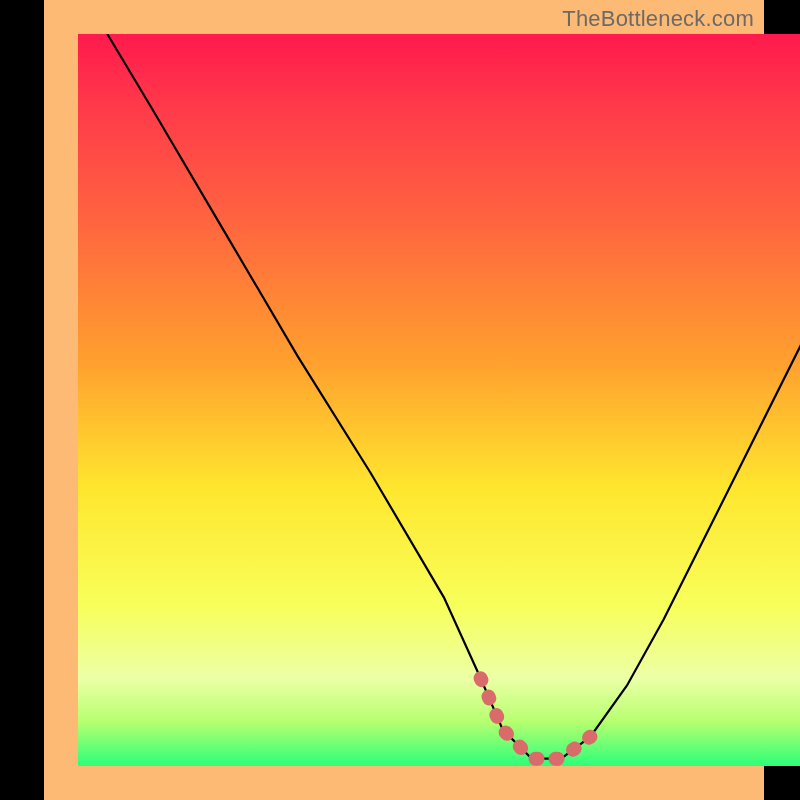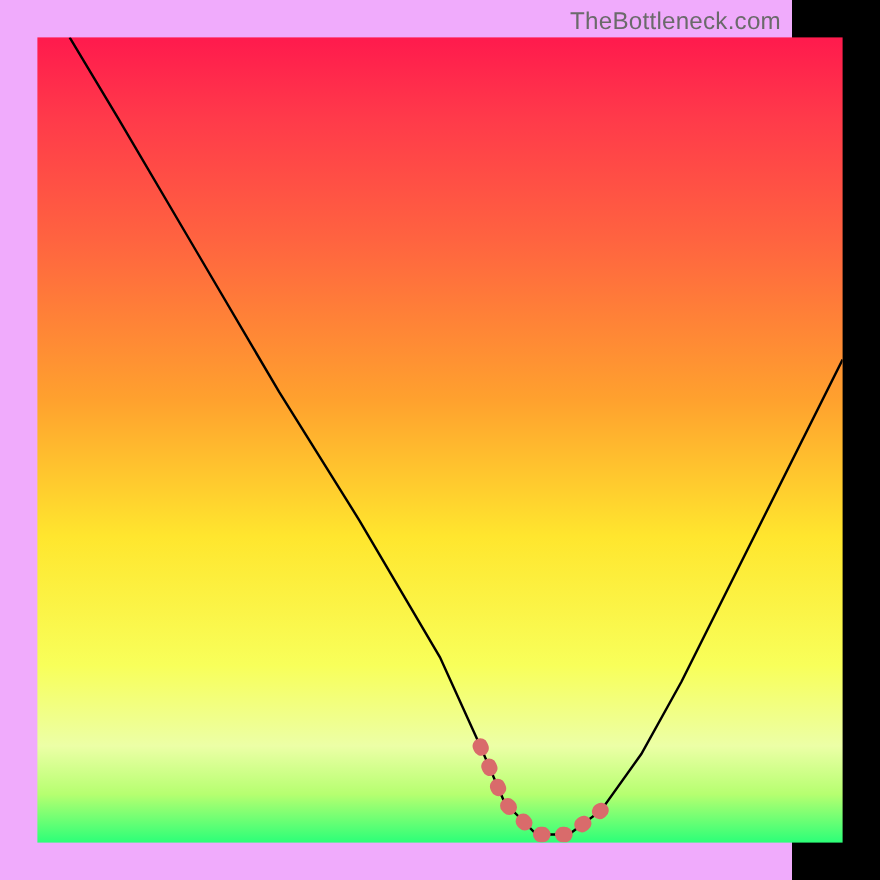--- a/index.html
+++ b/index.html
@@ -8,21 +8,22 @@
     width: 800px;
     height: 800px;
     background: #000;
     overflow: hidden;
     font-family: Arial, Helvetica, sans-serif;
   }
   .frame {
     position: relative;
     width: 720px;
     height: 800px;
-    background: #f0abfc;
+    background: #fdba74;
+    margin-left: 44px;
   }
   .plot-area {
     position: absolute;
     left: 34px;
     top: 34px;
     width: 732px;
     height: 732px;
     
     background: linear-gradient(
       to bottom,

